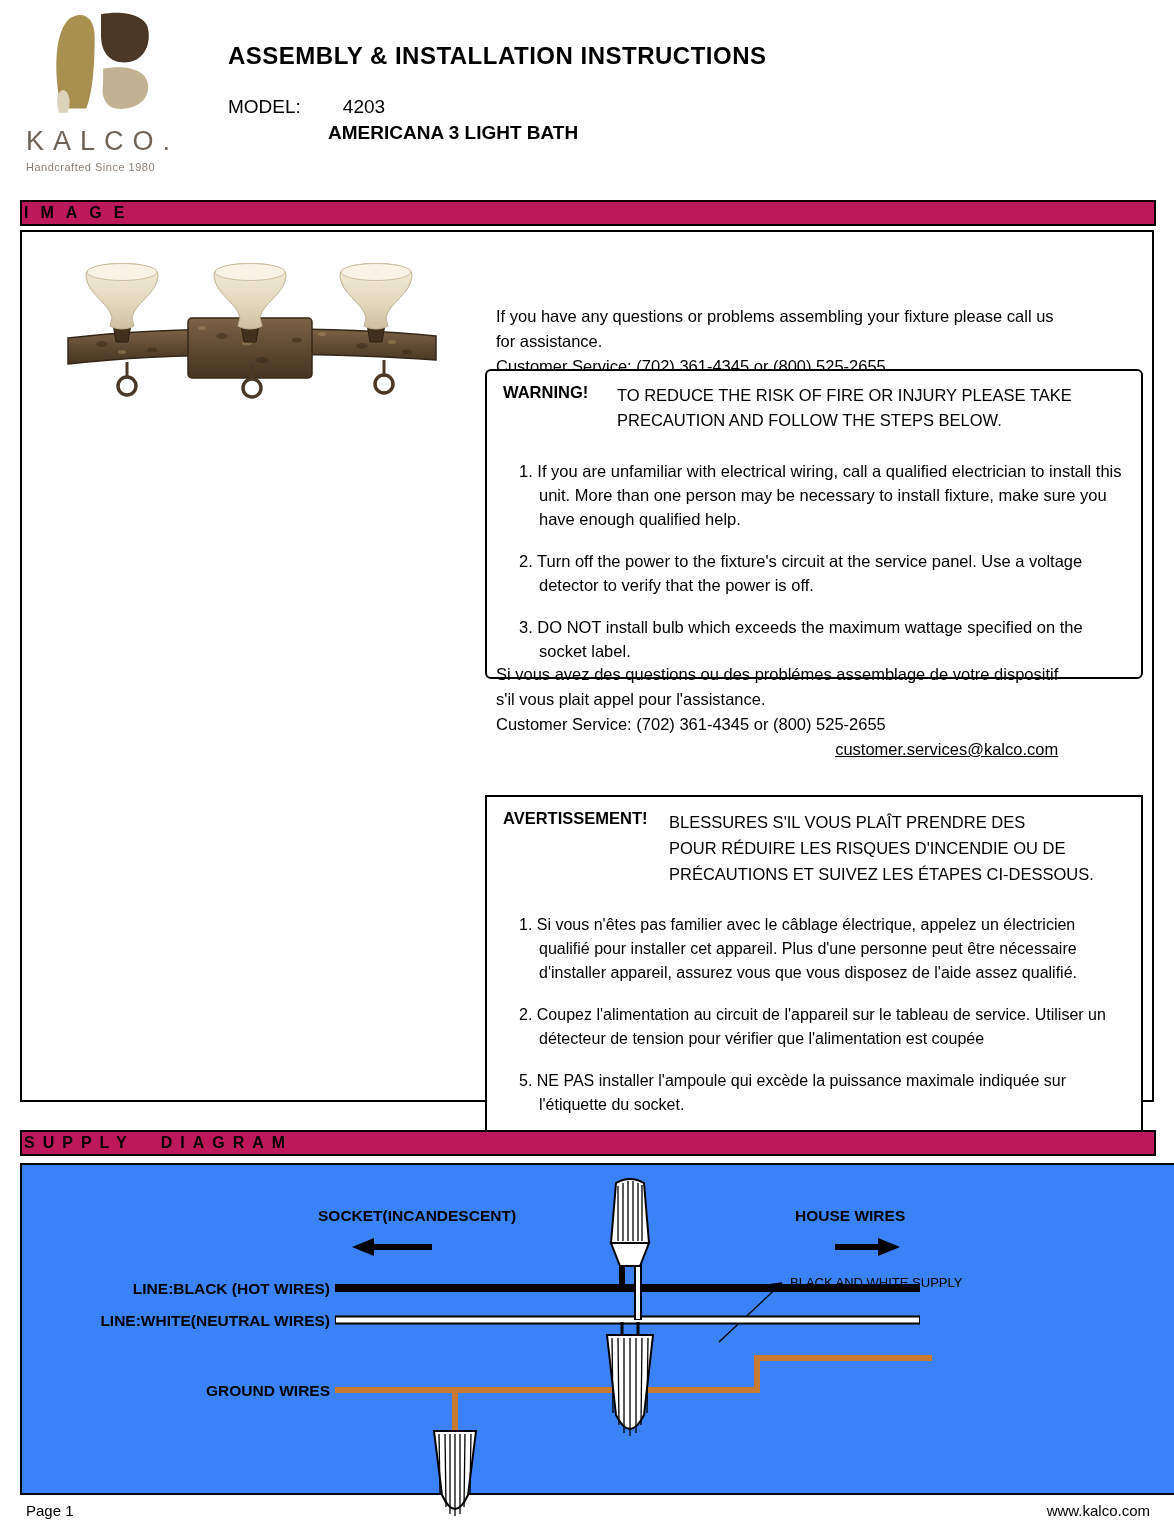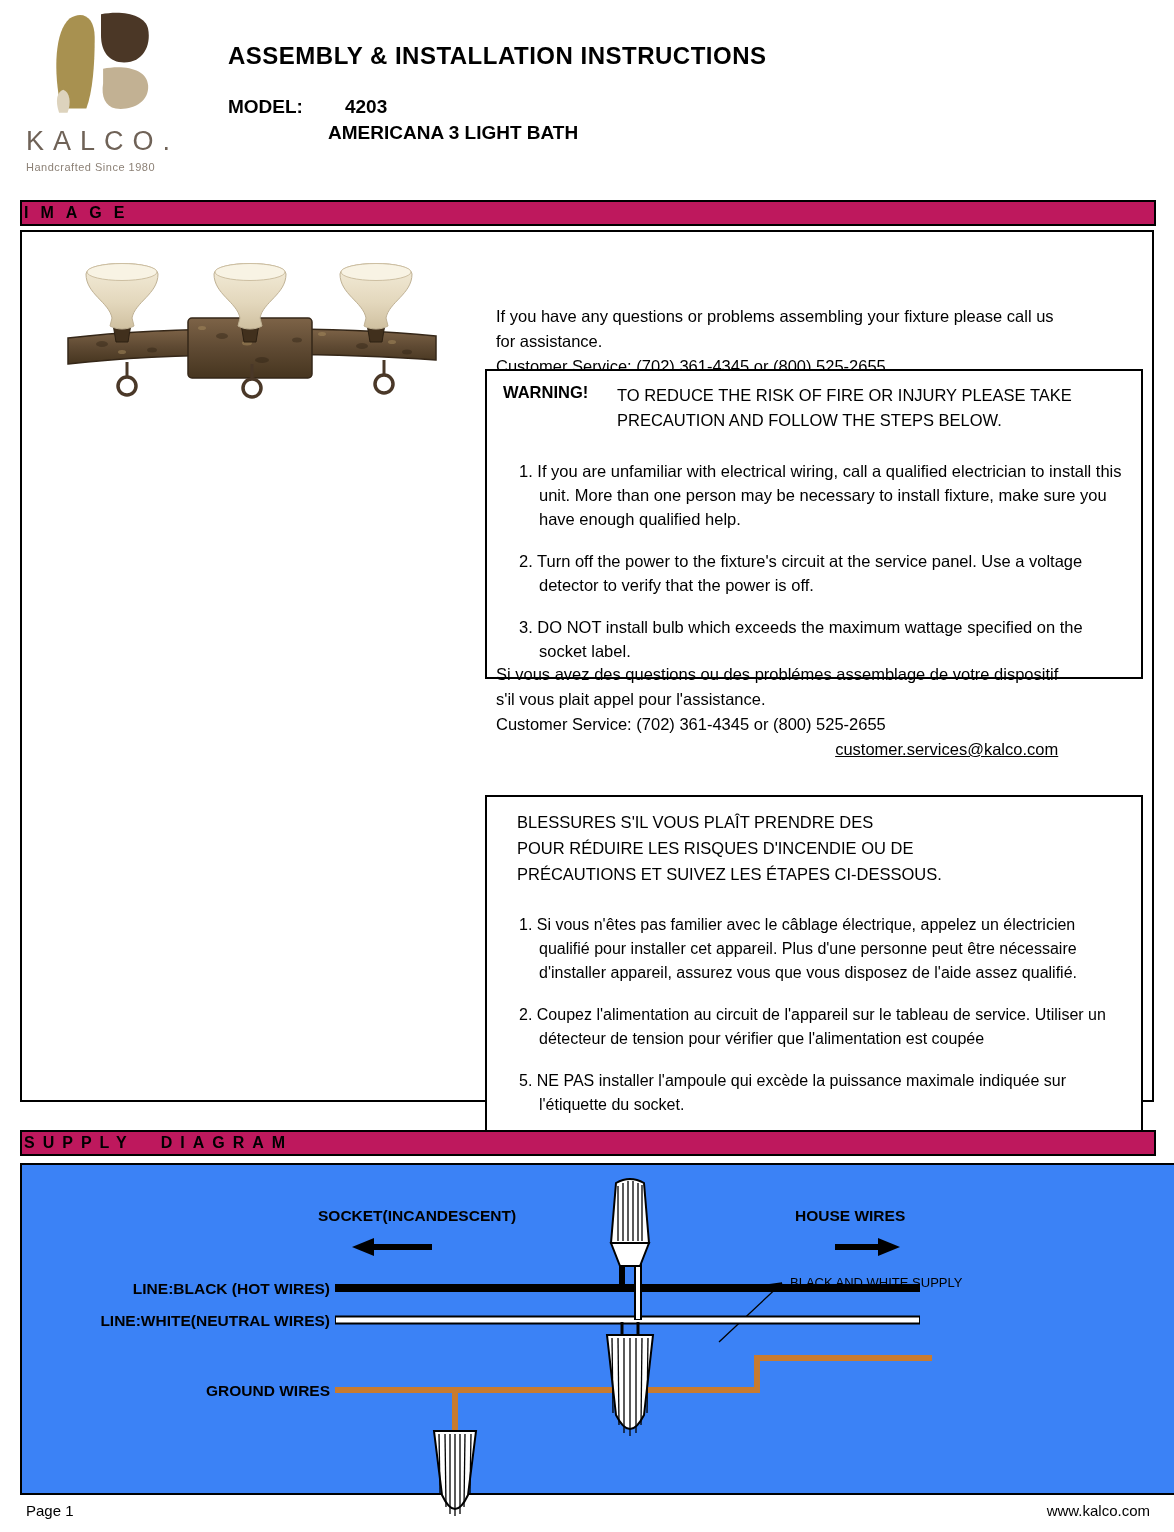--- a/index.html
+++ b/index.html
@@ -5,21 +5,21 @@
   html,body{margin:0;padding:0;background:#fff;}
   body{width:1174px;height:1532px;position:relative;font-family:"Liberation Sans","DejaVu Sans",sans-serif;color:#000;}
   .abs{position:absolute;}
 
   
   .logo-wrap{position:absolute;left:26px;top:8px;width:175px;}
   .logo-mark{display:block;margin-left:21px;}
   .brand{font-size:27px;letter-spacing:9px;color:#6f6257;margin-top:8px;font-weight:400;}
   .tagline{font-size:11px;color:#8c8176;letter-spacing:.5px;margin-top:4px;}
   .doc-title{position:absolute;left:228px;top:42px;font-size:24px;font-weight:bold;letter-spacing:.5px;white-space:nowrap;}
-  .model-row{position:absolute;left:228px;top:96px;font-size:19px;font-weight:bold;}
+  .model-row{position:absolute;left:228px;top:96px;font-size:19px;font-weight:normal;}
   .model-row .num{margin-left:42px;}
   .model-name{position:absolute;left:328px;top:122px;font-size:19px;font-weight:bold;}
 
   
   .section-bar{position:absolute;left:20px;width:1130px;height:22px;border:2px solid #000;background:#be185d;
                font-size:16px;font-weight:bold;line-height:22px;padding-left:2px;letter-spacing:12px;box-sizing:content-box;}
   .section-bar.wiring{letter-spacing:8px;word-spacing:14px;}
   .content-box{position:absolute;left:20px;top:230px;width:1130px;height:868px;border:2px solid #000;background:#fff;}
   .wiring-box{position:absolute;left:20px;top:1163px;width:1130px;height:328px;border:2px solid #000;background:#3b82f6;overflow:visible;padding-left:28px;}
 
@@ -133,21 +133,21 @@
     </g>
   </svg>
 
   <div class="contact" style="left:474px;top:24px;margin-top:48px;">
     <div>If you have any questions or problems assembling your fixture please call us</div>
     <div>for assistance.</div>
     <div>Customer Service: (702) 361-4345 or (800) 525-2655</div>
     <div class="email">customer.services@kalco.com</div>
   </div>
 
-  <div class="warnbox" style="left:463px;top:137px;">
+  <div class="warnbox" style="left:463px;top:137px;border-radius:6px;">
     <div class="warnhead">
       <span class="wlabel">WARNING!</span>
       <div class="wlines">
         <div>TO REDUCE THE RISK OF FIRE OR INJURY PLEASE TAKE</div>
         <div>PRECAUTION AND FOLLOW THE STEPS BELOW.</div>
       </div>
     </div>
     <div class="num-item">1. If you are unfamiliar with electrical wiring, call a qualified electrician to install this unit. More than one person may be necessary to install fixture, make sure you have enough qualified help.</div>
     <div class="num-item">2. Turn off the power to the fixture's circuit at the service panel. Use a voltage detector to verify that the power is off.</div>
     <div class="num-item">3. DO NOT install bulb which exceeds the maximum wattage specified on the socket label.</div>
@@ -155,20 +155,21 @@
 
   <div class="contact" style="left:474px;top:430px;">
     <div>Si vous avez des questions ou des problémes assemblage de votre dispositif</div>
     <div>s'il vous plait appel pour l'assistance.</div>
     <div>Customer Service: (702) 361-4345 or (800) 525-2655</div>
     <div class="email">customer.services@kalco.com</div>
   </div>
 
   <div class="warnbox fr-items" style="left:463px;top:563px;">
     <div class="warnhead fr">
+      <span class="wlabel">AVERTISSEMENT!</span>
       <div class="wlines">
         <div>BLESSURES S'IL VOUS PLAÎT PRENDRE DES</div>
         <div>POUR RÉDUIRE LES RISQUES D'INCENDIE OU DE</div>
         <div>PRÉCAUTIONS ET SUIVEZ LES ÉTAPES CI-DESSOUS.</div>
       </div>
     </div>
     <div class="num-item">1. Si vous n'êtes pas familier avec le câblage électrique, appelez un électricien qualifié pour installer cet appareil. Plus d'une personne peut être nécessaire d'installer appareil, assurez vous que vous disposez de l'aide assez qualifié.</div>
     <div class="num-item">2. Coupez l'alimentation au circuit de l'appareil sur le tableau de service. Utiliser un détecteur de tension pour vérifier que l'alimentation est coupée</div>
     <div class="num-item">5. NE PAS installer l'ampoule qui excède la puissance maximale indiquée sur l'étiquette du socket.</div>
   </div>

